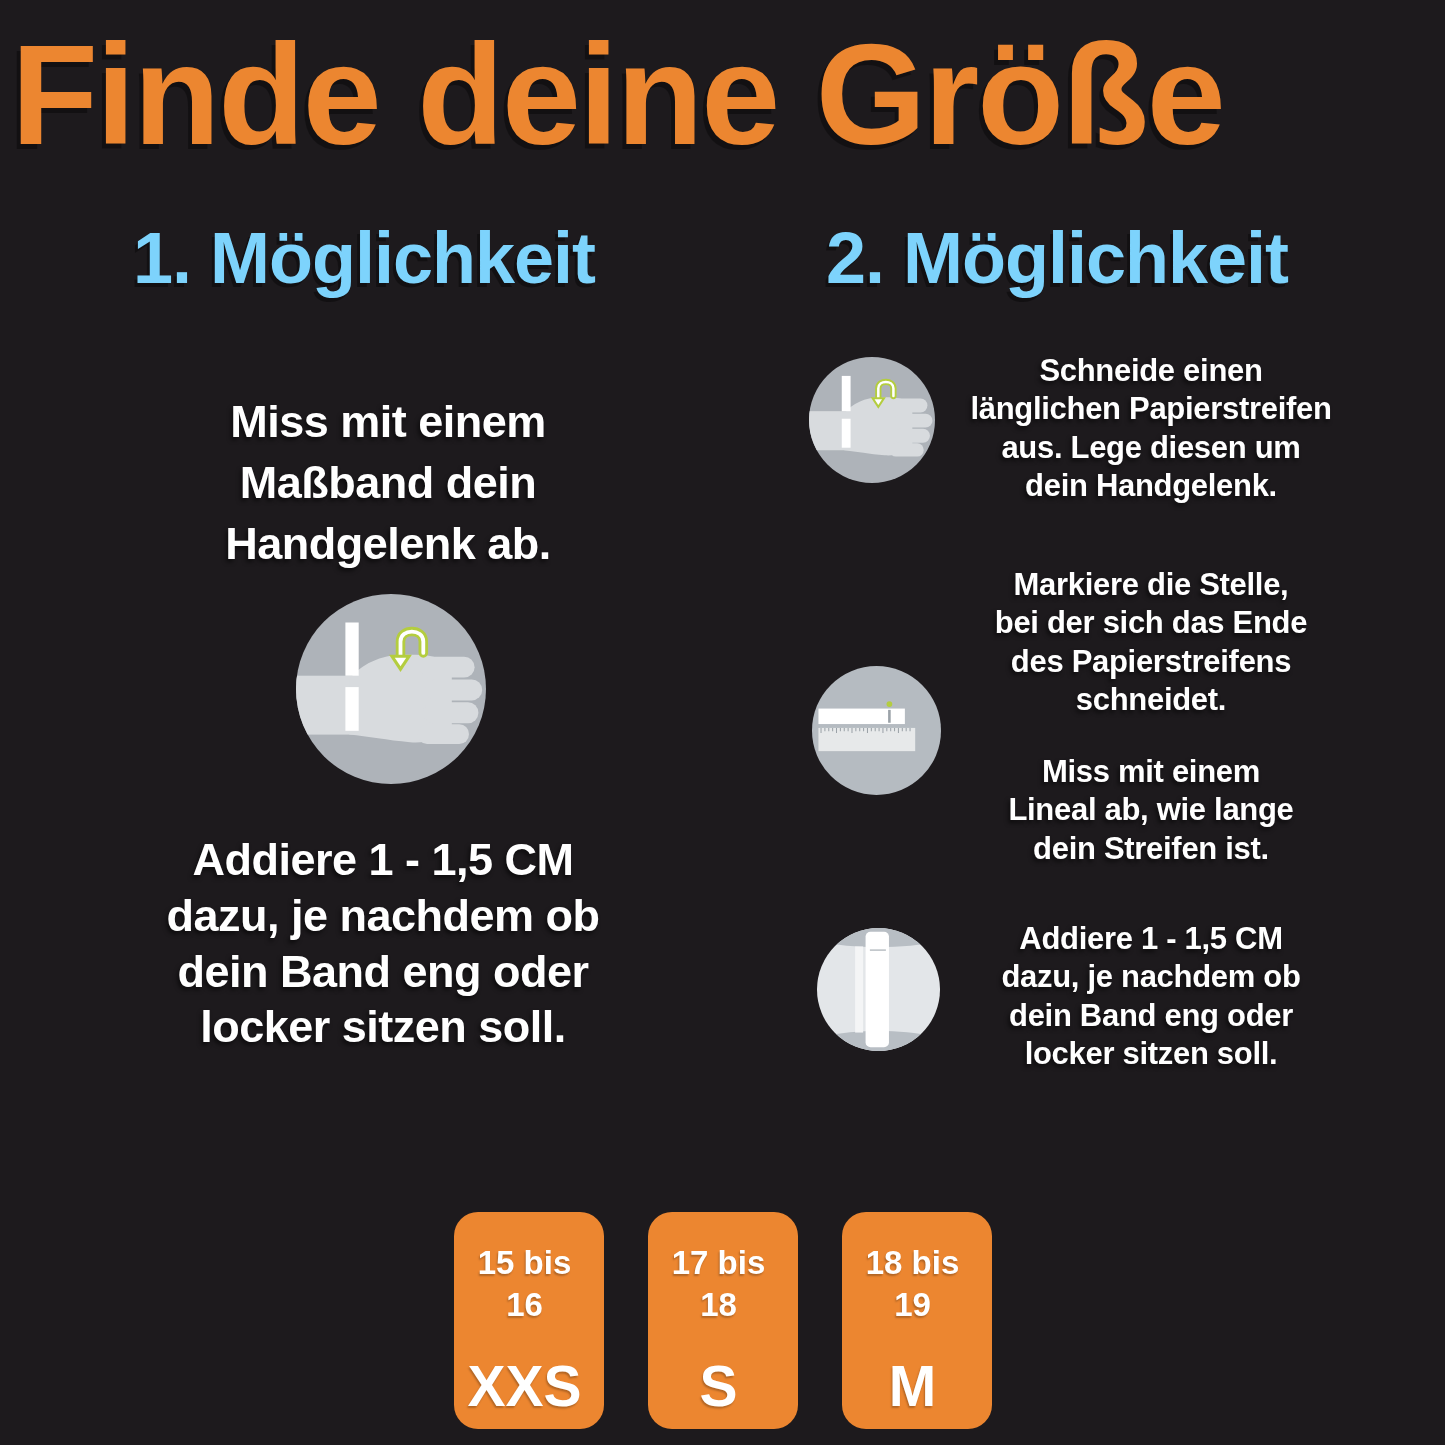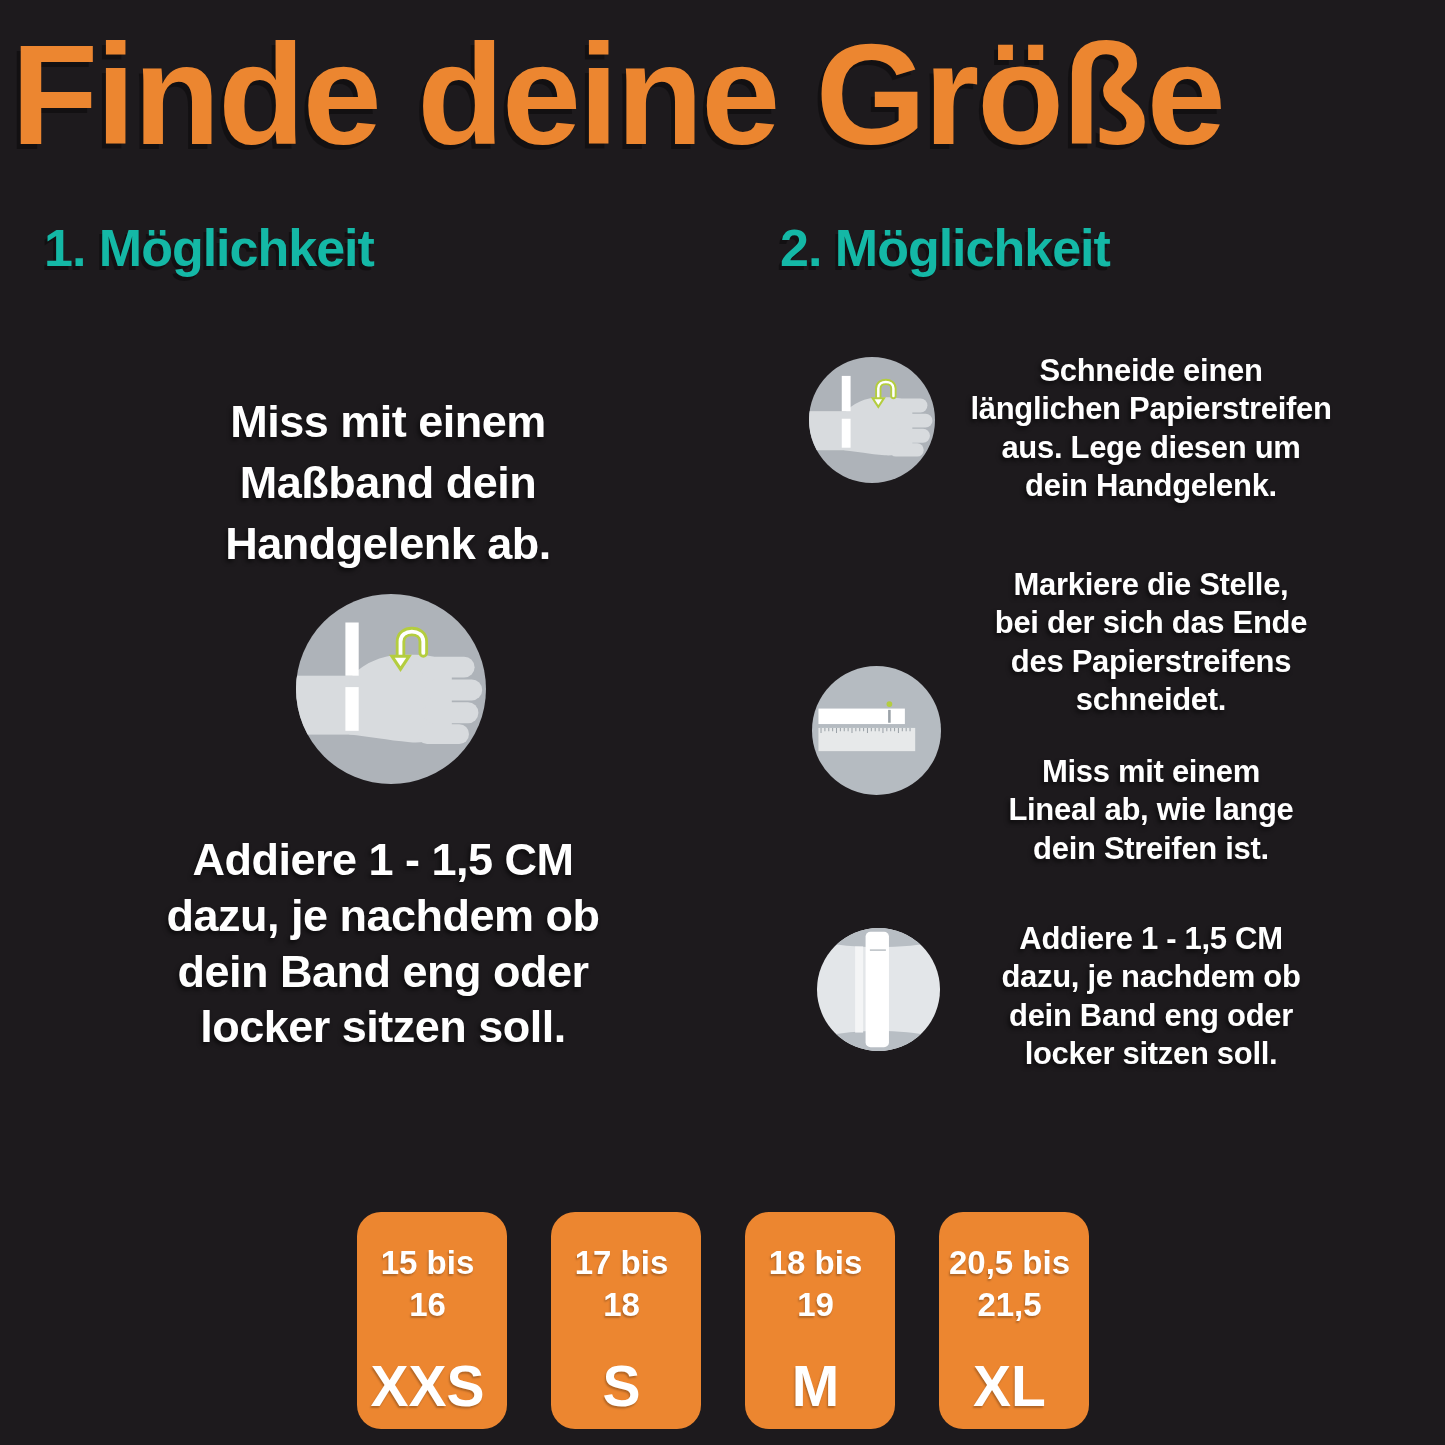--- a/index.html
+++ b/index.html
@@ -14,27 +14,27 @@
   .page-title{
     position:absolute;top:24px;left:0;width:1235px;
     text-align:center;
     font-size:142px;line-height:1;letter-spacing:-2px;
     color:#ec8630;
     text-shadow:-4px 5px 0 rgba(0,0,0,0.35);
     margin:0;
   }
   .method-heading{
     position:absolute;top:222px;
-    text-align:left;
-    font-size:52px;line-height:1;letter-spacing:-1px;
-    color:#14b8a6;
+    text-align:center;
+    font-size:72px;line-height:1;letter-spacing:-1px;
+    color:#7dd3fc;
     text-shadow:-3px 4px 0 rgba(0,0,0,0.35);
   }
   .mh1{left:44px;width:640px;}
-  .mh2{left:780px;width:616px;}
+  .mh2{left:749px;width:616px;}
   .step-text{
     position:absolute;
     margin:0;
     text-align:center;
     color:#ffffff;
     white-space:pre-line;
     text-shadow:-2px 3px 4px rgba(0,0,0,0.55);
   }
   .m1-text{font-size:45px;letter-spacing:-0.5px;}
   .t1{top:391px;left:168px;width:440px;line-height:1.36;}
@@ -207,20 +207,15 @@
     <div class="size-card">
       <div class="size-range">17 bis
 18</div>
       <div class="size-label">S</div>
     </div>
     <div class="size-card">
       <div class="size-range">18 bis
 19</div>
       <div class="size-label">M</div>
     </div>
-    <div class="size-card">
-      <div class="size-range">20,5 bis
-21,5</div>
-      <div class="size-label">XL</div>
-    </div>
   </div>
 
 </div>
 
 </body></html>

